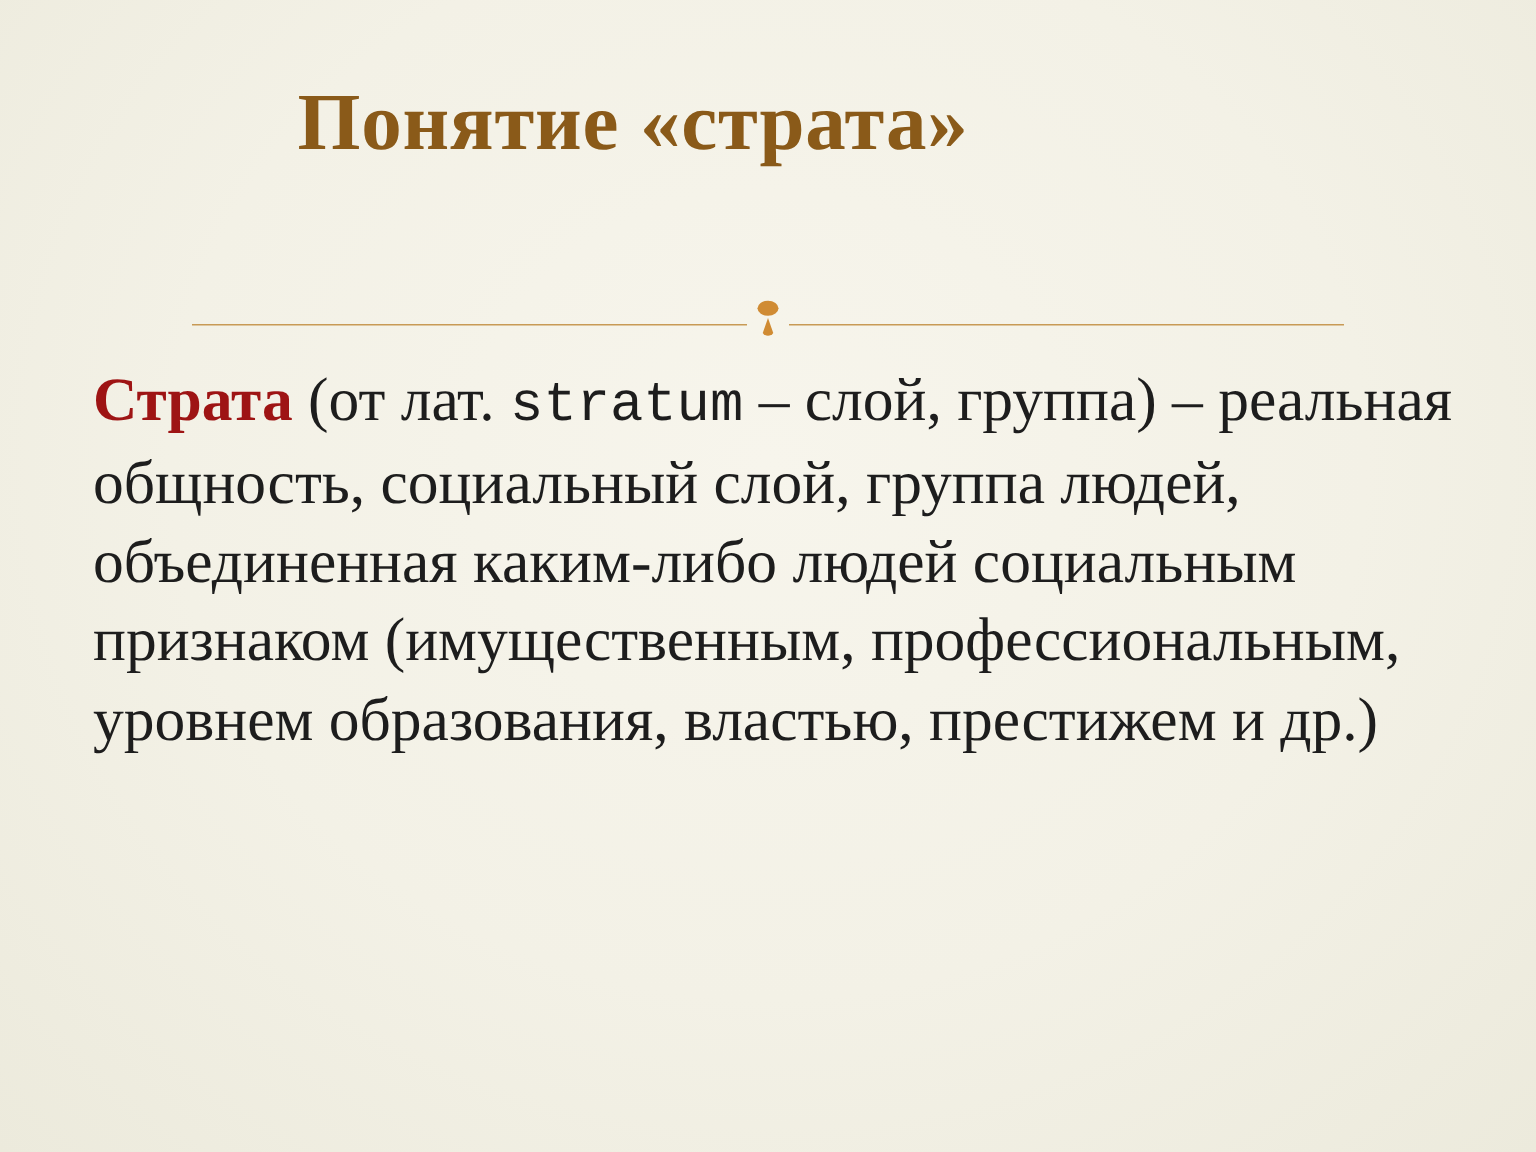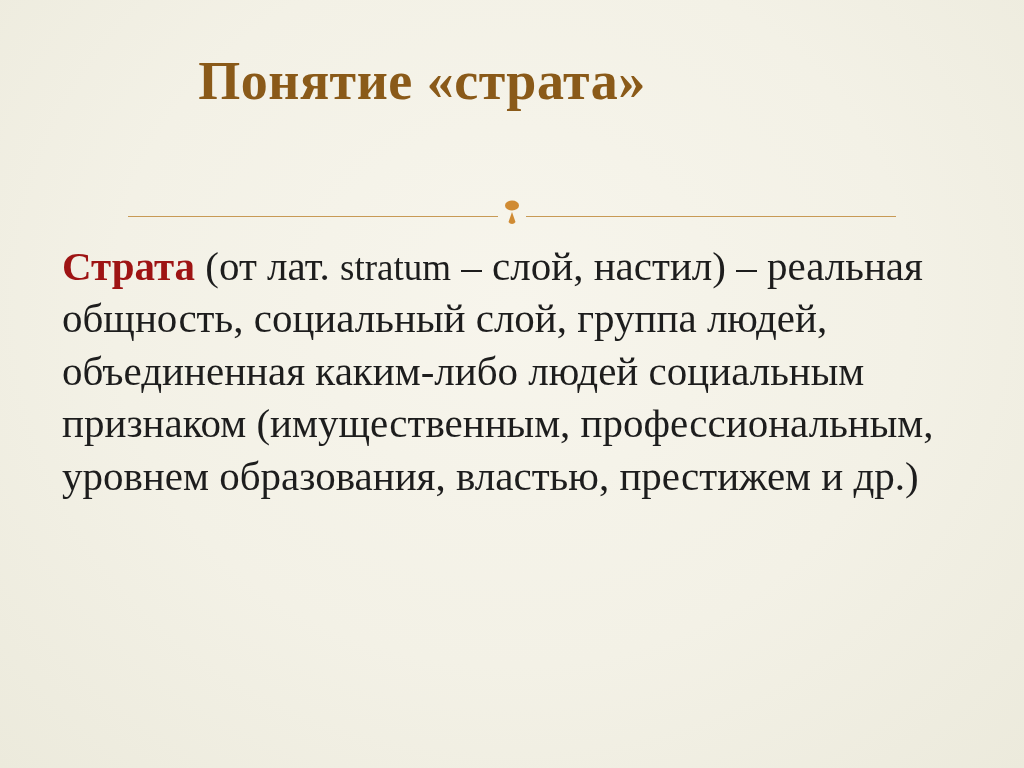--- a/index.html
+++ b/index.html
@@ -70,21 +70,21 @@
     font-size: 41px;
     line-height: 1.28;
     color: #1d1d1d;
     text-align: left;
   }
   .term {
     font-weight: bold;
     color: #9e1414;
   }
   .latin {
-    font-family: Liberation Serif, serif;
+    font-family: Liberation Mono, monospace;
     font-size: 37px;
     color: #1d1d1d;
     margin-top: 30px;
   }
 </style>
 </head>
 <body>
 
 <div class="slide">
 
@@ -95,16 +95,16 @@
     <div class="ornament">
       <svg width="24" height="30" viewBox="0 0 24 30" xmlns="http://www.w3.org/2000/svg" aria-hidden="true">
         <ellipse cx="12" cy="5.5" rx="7" ry="5" fill="#d08b33"></ellipse>
         <path d="M12 12 L15.5 22 A4.2 4.2 0 0 1 8.5 22 Z" fill="#d08b33"></path>
       </svg>
     </div>
     <div class="rule right"></div>
   </div>
 
   <div class="body-text">
-    <span class="term">Страта</span><span> (от лат. </span><span class="latin">stratum</span><span> – слой, настил)</span><span> – реальная общность, социальный слой, группа людей, объединенная каким-либо людей социальным признаком (имущественным, профессиональным, уровнем образования, властью, престижем и др.)</span>
+    <span class="term">Страта</span><span> (от лат. </span><span class="latin">stratum</span><span> – слой, группа)</span><span> – реальная общность, социальный слой, группа людей, объединенная каким-либо людей социальным признаком (имущественным, профессиональным, уровнем образования, властью, престижем и др.)</span>
   </div>
 
 </div>
 
 </body></html>

